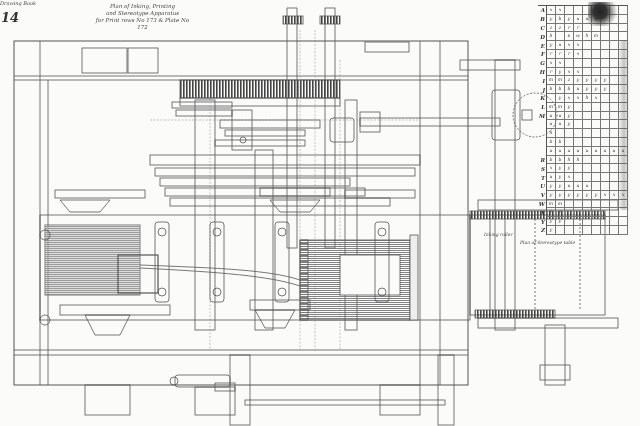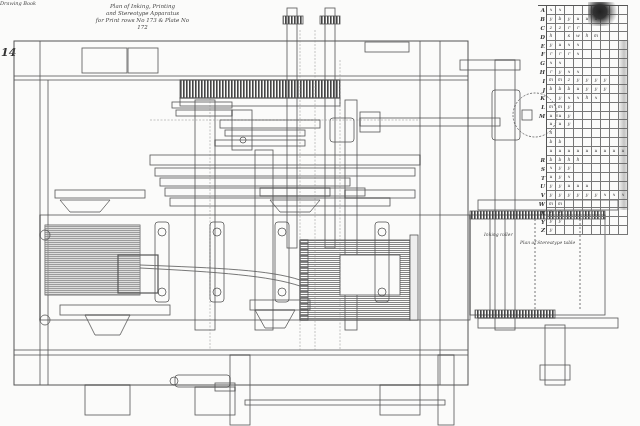--- a/index.html
+++ b/index.html
@@ -1,21 +1,21 @@
 <!DOCTYPE html>
 <html><head>
 <meta charset="utf-8">
 <style>
   html,body{margin:0;padding:0;background:#fbfbfa;}
   body{width:640px;height:426px;overflow:hidden;position:relative;font-family:"DejaVu Serif",serif;color:#333;}
   .stage{position:absolute;left:0;top:0;width:640px;height:426px;}
   .caption{position:absolute;font-style:italic;font-size:5.5px;color:#444;line-height:7px;text-align:center;}
   .cap-title{left:95px;top:3px;width:95px;}
   .sheet-label{position:absolute;left:0;top:0;font-size:5px;font-style:italic;color:#444;}
-  .sheet-num{position:absolute;left:1px;top:10px;font-size:11px;font-weight:bold;font-style:italic;color:#333;margin-top:36px;}
+  .sheet-num{position:absolute;left:1px;top:10px;font-size:13px;font-weight:bold;font-style:italic;color:#333;}
   .tbl{position:absolute;left:538px;top:5px;width:90px;}
   .tbl .row{display:flex;height:8.8px;align-items:center;}
   .tbl .lbl{width:7px;font-size:5.5px;font-style:italic;font-weight:bold;text-align:right;padding-right:1px;color:#333;}
   .tbl .cells{display:flex;border-left:1px solid #555;}
   .tbl .cell{width:9px;height:8.8px;border-right:1px solid #777;border-bottom:1px solid #777;font-size:4.5px;font-style:italic;text-align:center;line-height:8.8px;color:#333;box-sizing:border-box;}
   .tbl .rows{border-top:1px solid #555;}
   .note{position:absolute;font-size:4.5px;font-style:italic;color:#444;}
   .ink{position:absolute;right:22px;top:2px;width:30px;height:24px;background:radial-gradient(circle at 40% 40%,#222 0,#333 30%,rgba(60,60,60,.4) 55%,rgba(255,255,255,0) 75%);}
   .smudge{position:absolute;right:10px;top:40px;width:12px;height:170px;background:linear-gradient(90deg,rgba(255,255,255,0),rgba(90,90,90,.35),rgba(255,255,255,0));}
 </style>

